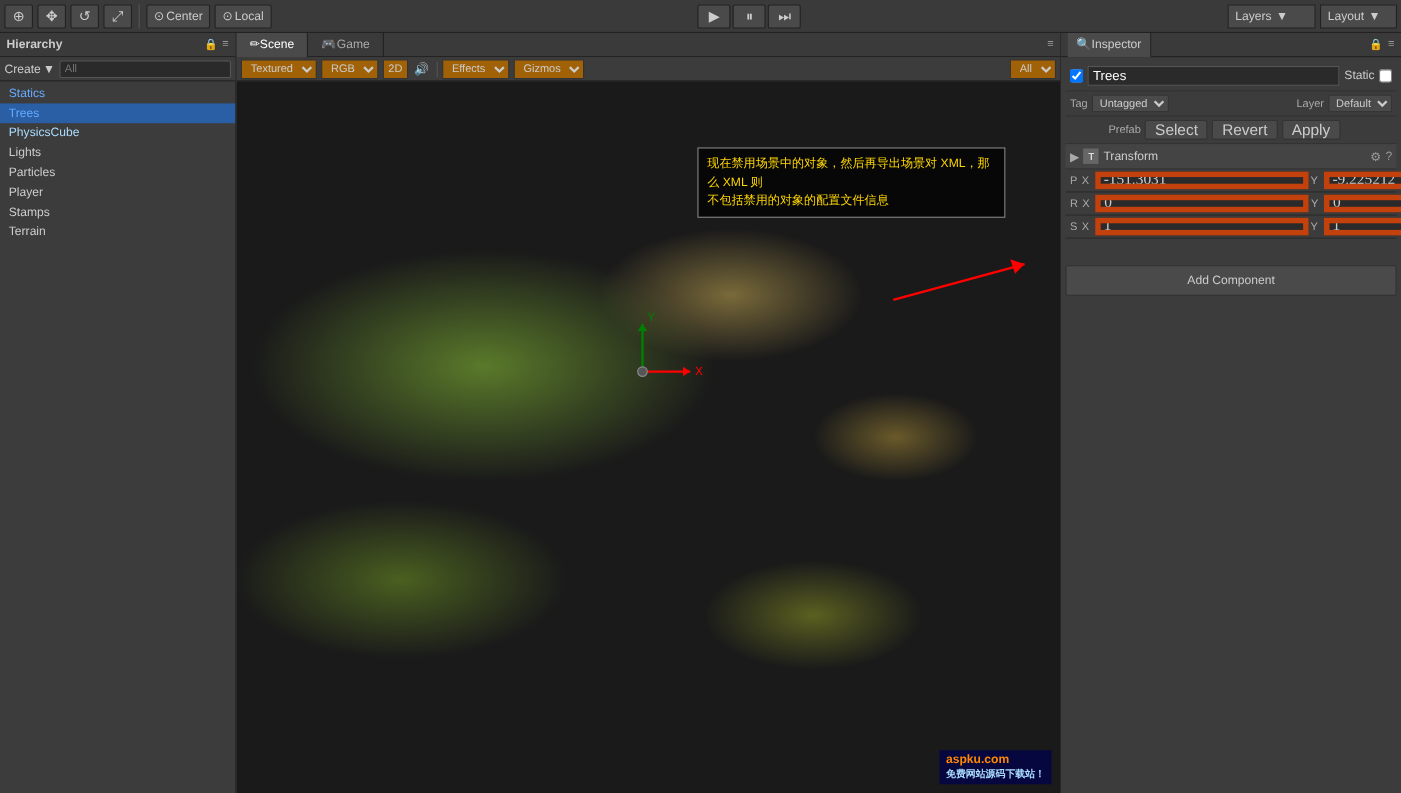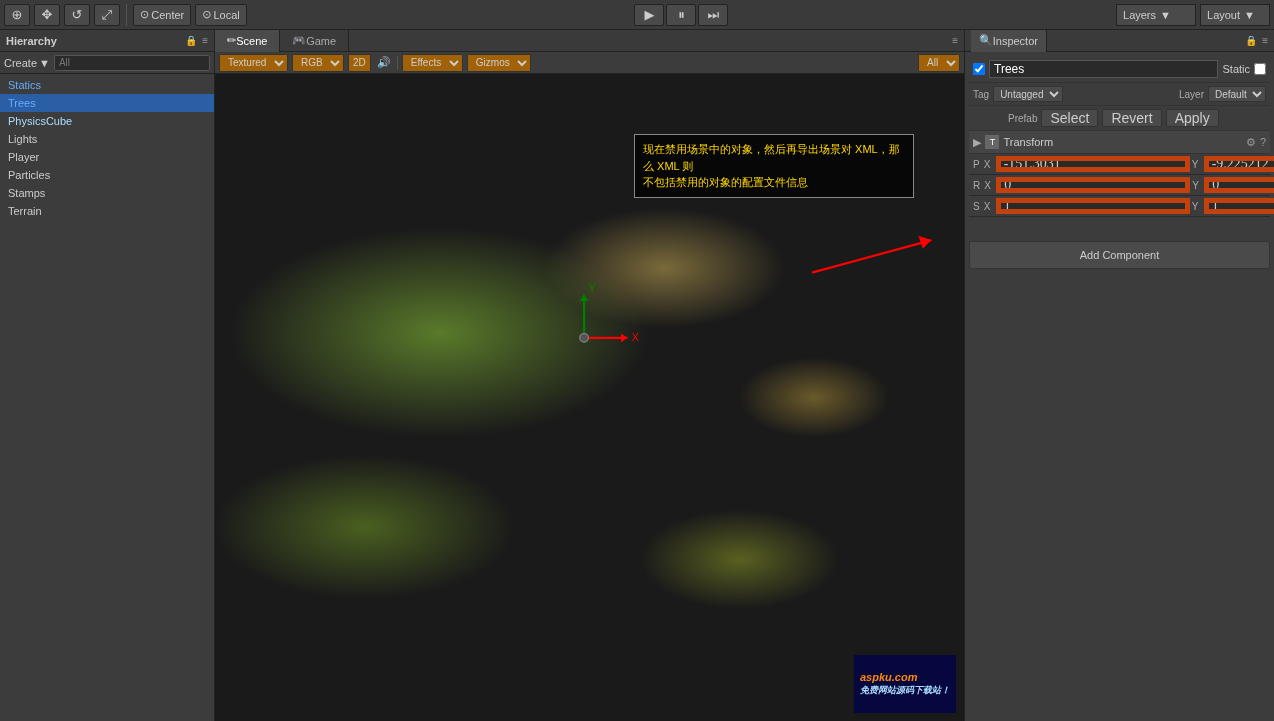--- a/index.html
+++ b/index.html
@@ -339,24 +339,23 @@
       margin: 24px 0 4px 0;
       border-radius: 2px;
     }
 
     
     .watermark {
       position: absolute;
       bottom: 8px; right: 8px;
       background: rgba(0,0,80,0.7);
       color: #fff;
-      padding: 16px 6px;
+      padding: 3px 6px;
       font-size: 11px;
       font-weight: bold;
-      font-style: italic;
     }
     .watermark span { color: #f80; }
 
     
     .arrow-overlay {
       position: absolute;
       top: 0; left: 0;
       width: 100%; height: 100%;
       pointer-events: none;
     }
@@ -411,22 +410,22 @@
         <span>Create</span>
         <span>▼</span>
       </button>
       <input class="search-input" type="text" placeholder="All" style="">
     </div>
     <div class="hierarchy-list">
       <div class="hierarchy-item blue-text">Statics</div>
       <div class="hierarchy-item blue-text selected">Trees</div>
       <div class="hierarchy-item cyan-text">PhysicsCube</div>
       <div class="hierarchy-item">Lights</div>
+      <div class="hierarchy-item">Particles</div>
       <div class="hierarchy-item">Player</div>
-      <div class="hierarchy-item">Particles</div>
       <div class="hierarchy-item">Stamps</div>
       <div class="hierarchy-item">Terrain</div>
     </div>
   </div>
 
   <div id="center-area">
     <div class="view-tabs">
       <div class="view-tab active">
         ✏ <span>Scene</span>
       </div>

